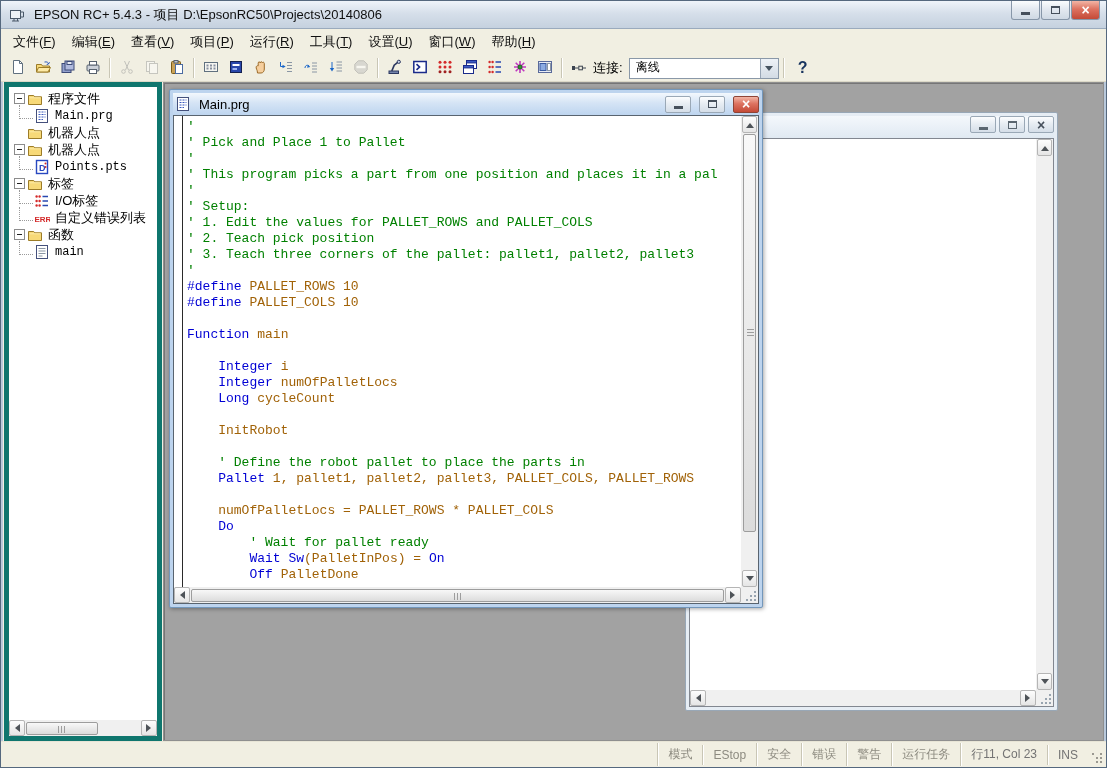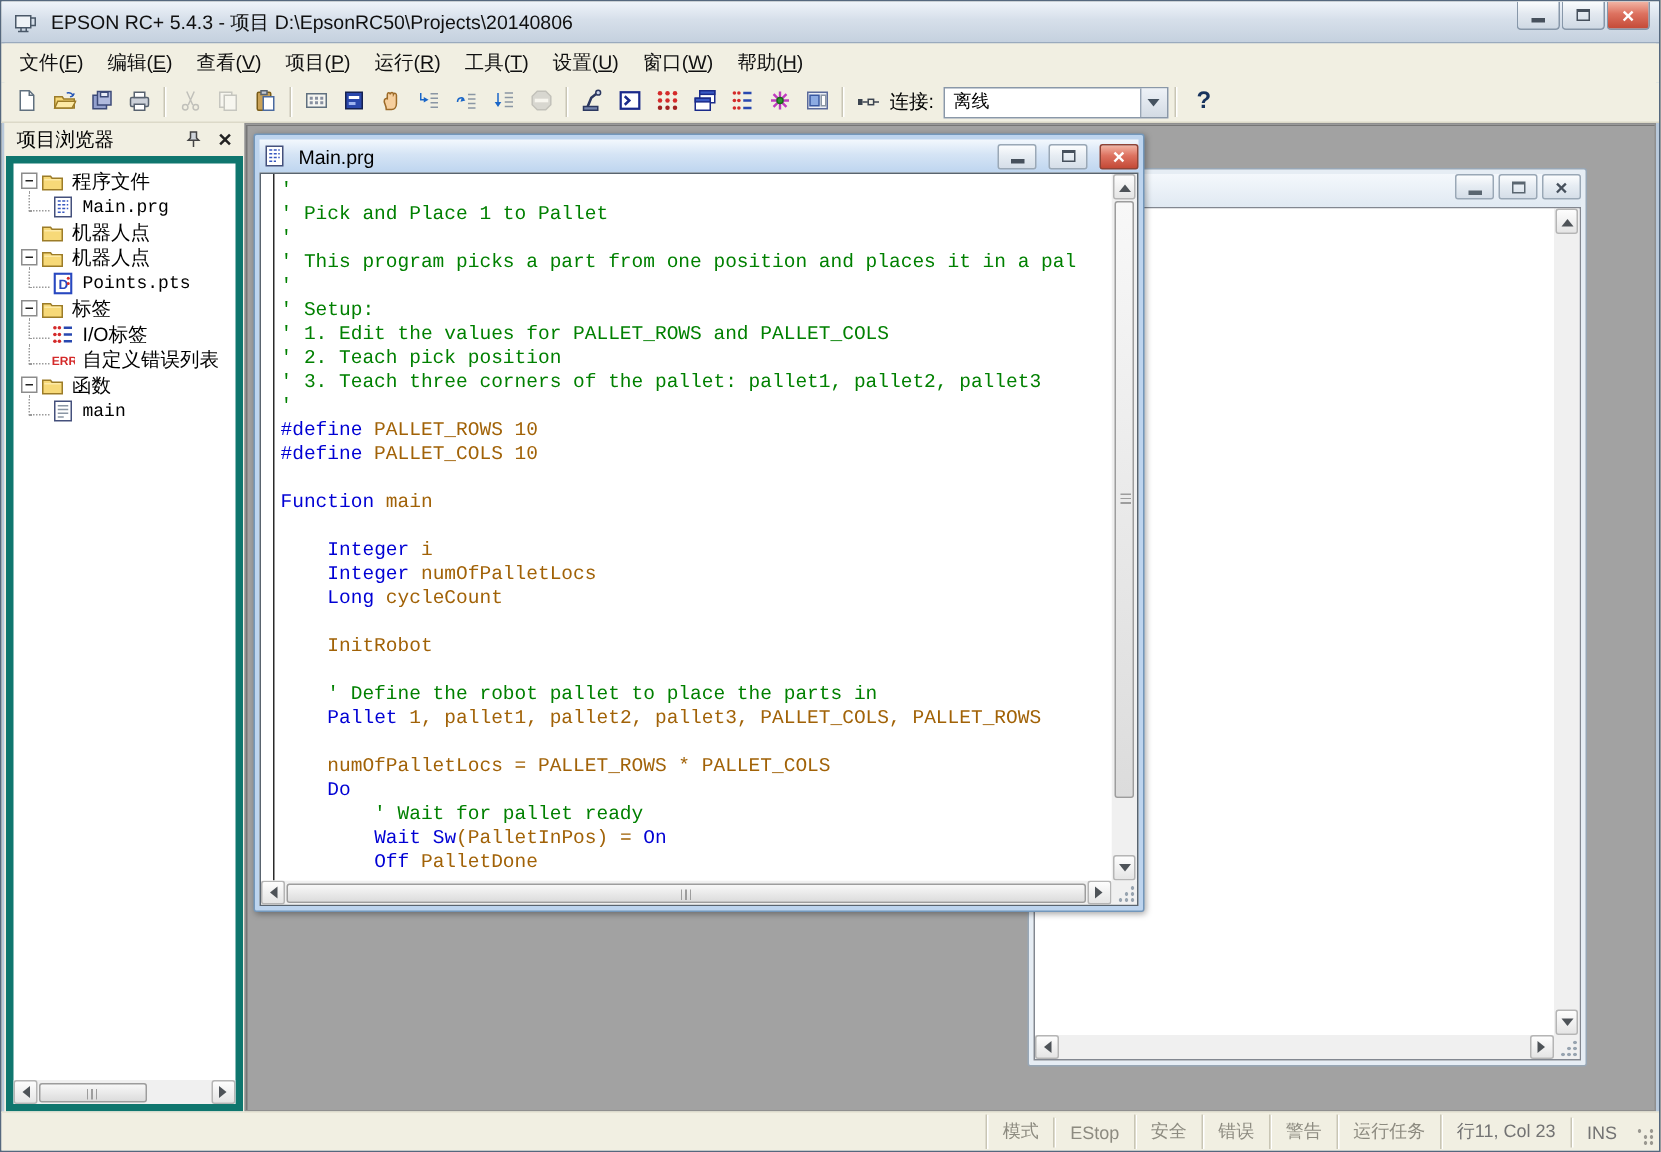--- a/index.html
+++ b/index.html
@@ -353,30 +353,20 @@
       <span class="combo-text">离线</span>
       <span class="combo-btn"></span>
     </span>
     <span class="tsep"></span>
     <span class="helpbtn">?</span>
   </div>
 
   <div class="workspace">
 
     <div class="explorer">
-      <div class="exp-header">
-        <span class="exp-title">项目浏览器</span>
-        <span class="exp-btn">
-          <svg width="12" height="12" viewBox="0 0 12 12">
-              <path d="M4 1h4v4l1.5 1.5h-7L4 5z" fill="#cfd4da" stroke="#444"></path>
-              <path d="M6 6.5V11" stroke="#444"></path>
-            </svg>
-        </span>
-        <span class="exp-btn">✕</span>
-      </div>
       <div class="tree-box">
         <div class="tree" id="tree-slot">
             <div class="tree-row">
               <span class="expander"></span>
               <span class="ticon"><svg width="16" height="16" viewBox="0 0 16 16" fill="none" stroke-width="1">
                   <path d="M1.5 4.5h5.2l1 1.3h6.8v7.7h-13z" fill="#f7d978" stroke="#9c7c28"></path>
                   <path d="M2.5 6.8h11" stroke="#fdeaa6"></path>
                 </svg></span>
               <span class="lbl">程序文件</span>
             </div>

